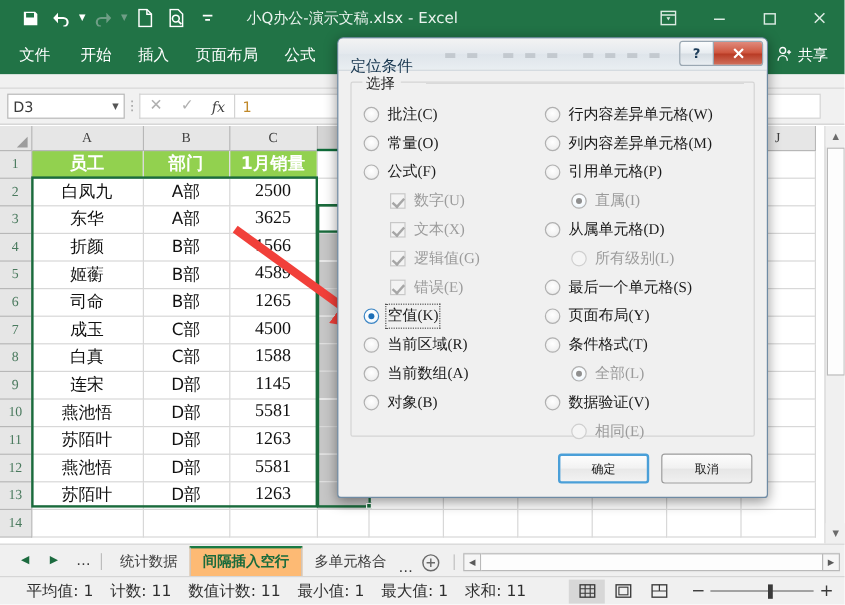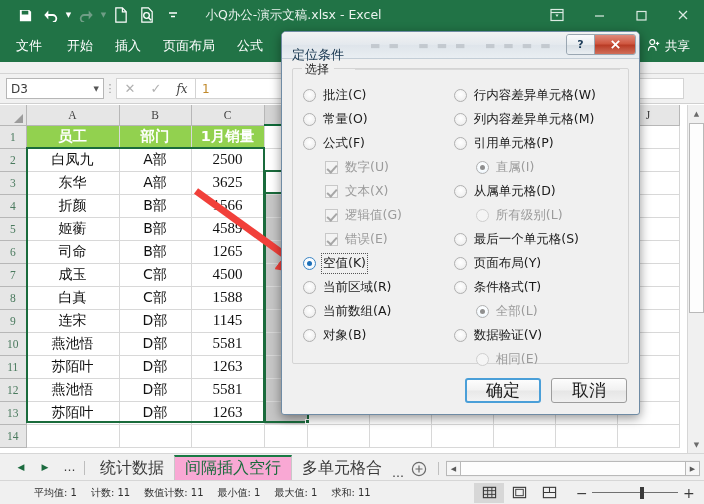--- a/index.html
+++ b/index.html
@@ -198,24 +198,24 @@
   .nav-btns { display: flex; align-items: center; height: 27px; padding-left: 10px; gap: 2px; }
   .nav-btn {
     width: 22px; height: 22px; display: flex; align-items: center; justify-content: center;
     color: #1c6b3f; font-size: 9px;
   }
   .nav-dots { width: 24px; text-align: center; color: #3a3a3a; font-size: 12px; letter-spacing: 1px; }
   .tab-div { width: 1px; height: 14px; background: #bdbdbd; margin: 0 5px 5px 2px; }
   .stab {
     height: 23px; padding: 0 10px;
     display: flex; align-items: center;
-    font-size: 16px; color: #3b3b3b; white-space: nowrap;
+    font-size: 12px; color: #3b3b3b; white-space: nowrap;
   }
   .stab.active {
-    background: #f9a8d4; color: #1a6b3c; font-weight: normal;
+    background: #fdba74; color: #1a6b3c; font-weight: bold;
     border-left: 1px solid #c8c8c8; border-right: 1px solid #c8c8c8;
     border-top: 2px solid #1a7a44;
     height: 25px;
   }
   .stab-dots { font-size: 12px; color: #3a3a3a; letter-spacing: 1px; padding: 0 2px 0 0; }
   .addsheet {
     width: 24px; height: 22px; display: flex; align-items: center; justify-content: center;
     color: #6a6a6a;
   }
   .tab-vdiv { width: 1px; height: 13px; background: #c0c0c0; margin: 0 7px 5px 7px; }
@@ -230,21 +230,21 @@
     color: #5a5a5a; font-size: 7px;
   }
   .hs-track { flex: 1; height: 15px; background: #fdfdfd; border: 1px solid #b9b9b9; border-left: none; border-right: none; }
 
   
   .statusbar {
     position: absolute; left: 0; top: 480px; width: 704px; height: 24px;
     background: #f0f0f0; border-top: 1px solid #d6d6d6;
     display: flex; align-items: center;
   }
-  .stat-items { display: flex; align-items: center; gap: 14px; padding-left: 34px; font-size: 10px; color: #2f2f2f; }
+  .stat-items { display: flex; align-items: center; gap: 14px; padding-left: 22px; font-size: 13px; color: #2f2f2f; }
   .view-btns { display: flex; align-items: center; margin-left: auto; }
   .vbtn {
     width: 30px; height: 20px; display: flex; align-items: center; justify-content: center;
     color: #3a3a3a;
   }
   .vbtn.active { background: #d7d7d7; }
   .zoomctl { display: flex; align-items: center; gap: 5px; padding: 0 10px 0 12px; }
   .zminus, .zplus { font-size: 14px; color: #3a3a3a; width: 11px; text-align: center; line-height: 1; }
   .ztrack { position: relative; width: 86px; height: 14px; }
   .ztrack::before {
@@ -289,20 +289,21 @@
   .dlg-close {
     width: 40px; height: 19px;
     background: linear-gradient(to bottom, #e9897c 0%, #d9543f 48%, #bf3a24 52%, #d7asd 100%);
     background: linear-gradient(to bottom, #e08a7c 0%, #cf5740 46%, #b93c26 54%, #d0705c 100%);
     display: flex; align-items: center; justify-content: center;
     font-size: 12px; color: #ffffff; font-weight: bold;
   }
   .dlg-body {
     position: absolute; left: 0; right: 0; top: 27px; bottom: 0;
     padding: 9px 10px 4px 10px;
+    font-family: Liberation Serif, serif;
   }
   .groupbox {
     position: relative;
     height: 296px;
     border: 1px solid #d4d4d4;
     background: #f0f0f0;
     border-radius: 2px;
     padding: 14px 10px 0 10px;
   }
   .group-label {
@@ -352,21 +353,21 @@
     outline: 1px dotted #545454; outline-offset: 1px;
   }
 
   .dlg-footer {
     position: absolute; right: 12px; bottom: 11px;
     display: flex; gap: 10px;
   }
   .dbtn {
     width: 76px; height: 25px;
     display: flex; align-items: center; justify-content: center;
-    font-size: 17px; color: #1a1a1a;
+    font-size: 10px; color: #1a1a1a;
     border: 1px solid #9d9d9d; border-radius: 3px;
     background: linear-gradient(to bottom, #fdfdfd 0%, #f1f1f1 48%, #e6e6e6 52%, #f0f0f0 100%);
   }
   .dbtn.default {
     border: 2px solid #4a9fd8;
     background: linear-gradient(to bottom, #fdfdfd 0%, #f2f2f2 48%, #e8e8e8 52%, #f2f2f2 100%);
   }
 </style>
 </head>
 <body>

